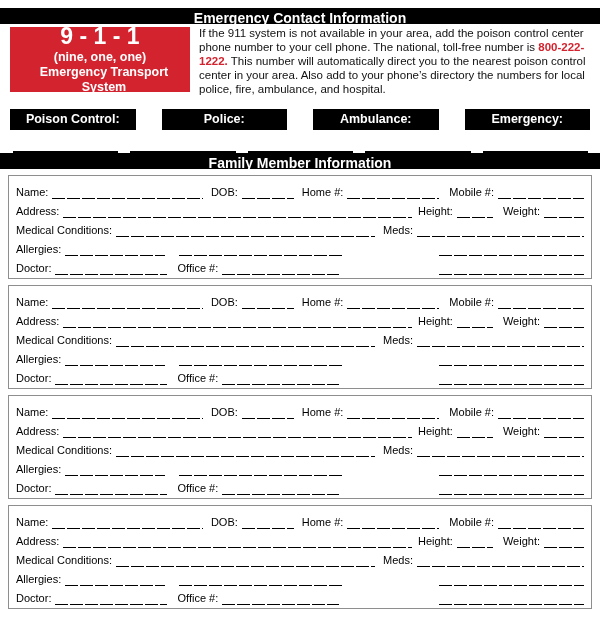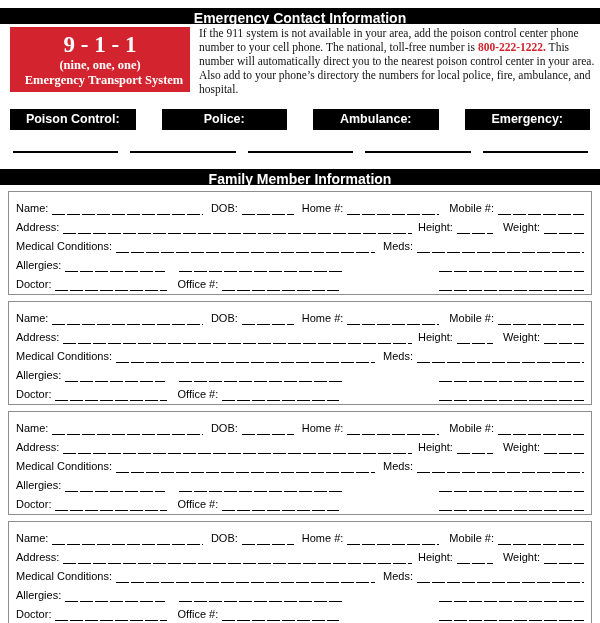--- a/index.html
+++ b/index.html
@@ -7,23 +7,23 @@
     width:600px; height:623px; overflow:hidden; background:#fff;
     font-family:"Liberation Sans", sans-serif; color:#000;
     position:relative;
   }
   .bar {
     background:var(--bar-bg,#000); color:var(--bar-text,#fff);
     font-weight:bold; font-size:14px; text-align:center;
     height:16px; line-height:20px; width:600px;
   }
   .bar-top { margin-top:8px; }
-  .bar-family { margin-top:16px; }
-
-  .intro-section { display:flex; margin:3px 4px 0 10px;font-family:Liberation Serif, serif; }
+  .bar-family { }
+
+  .intro-section { display:flex; margin:3px 4px 0 10px; }
   .red-box {
     width:180px; min-width:180px; height:65px;
     background:var(--accent,#d2232e); color:#fff; text-align:center;
     display:flex; flex-direction:column; justify-content:center; gap:1px;
   }
   .red-box .r-number { font-size:23px; font-weight:bold; line-height:25px; }
   .red-box .r-words  { font-size:12.5px; font-weight:bold; line-height:14px; }
   .red-box .r-caption{ font-size:12.5px; font-weight:bold; line-height:15px;padding-left:8px; }
 
   .intro-text {

